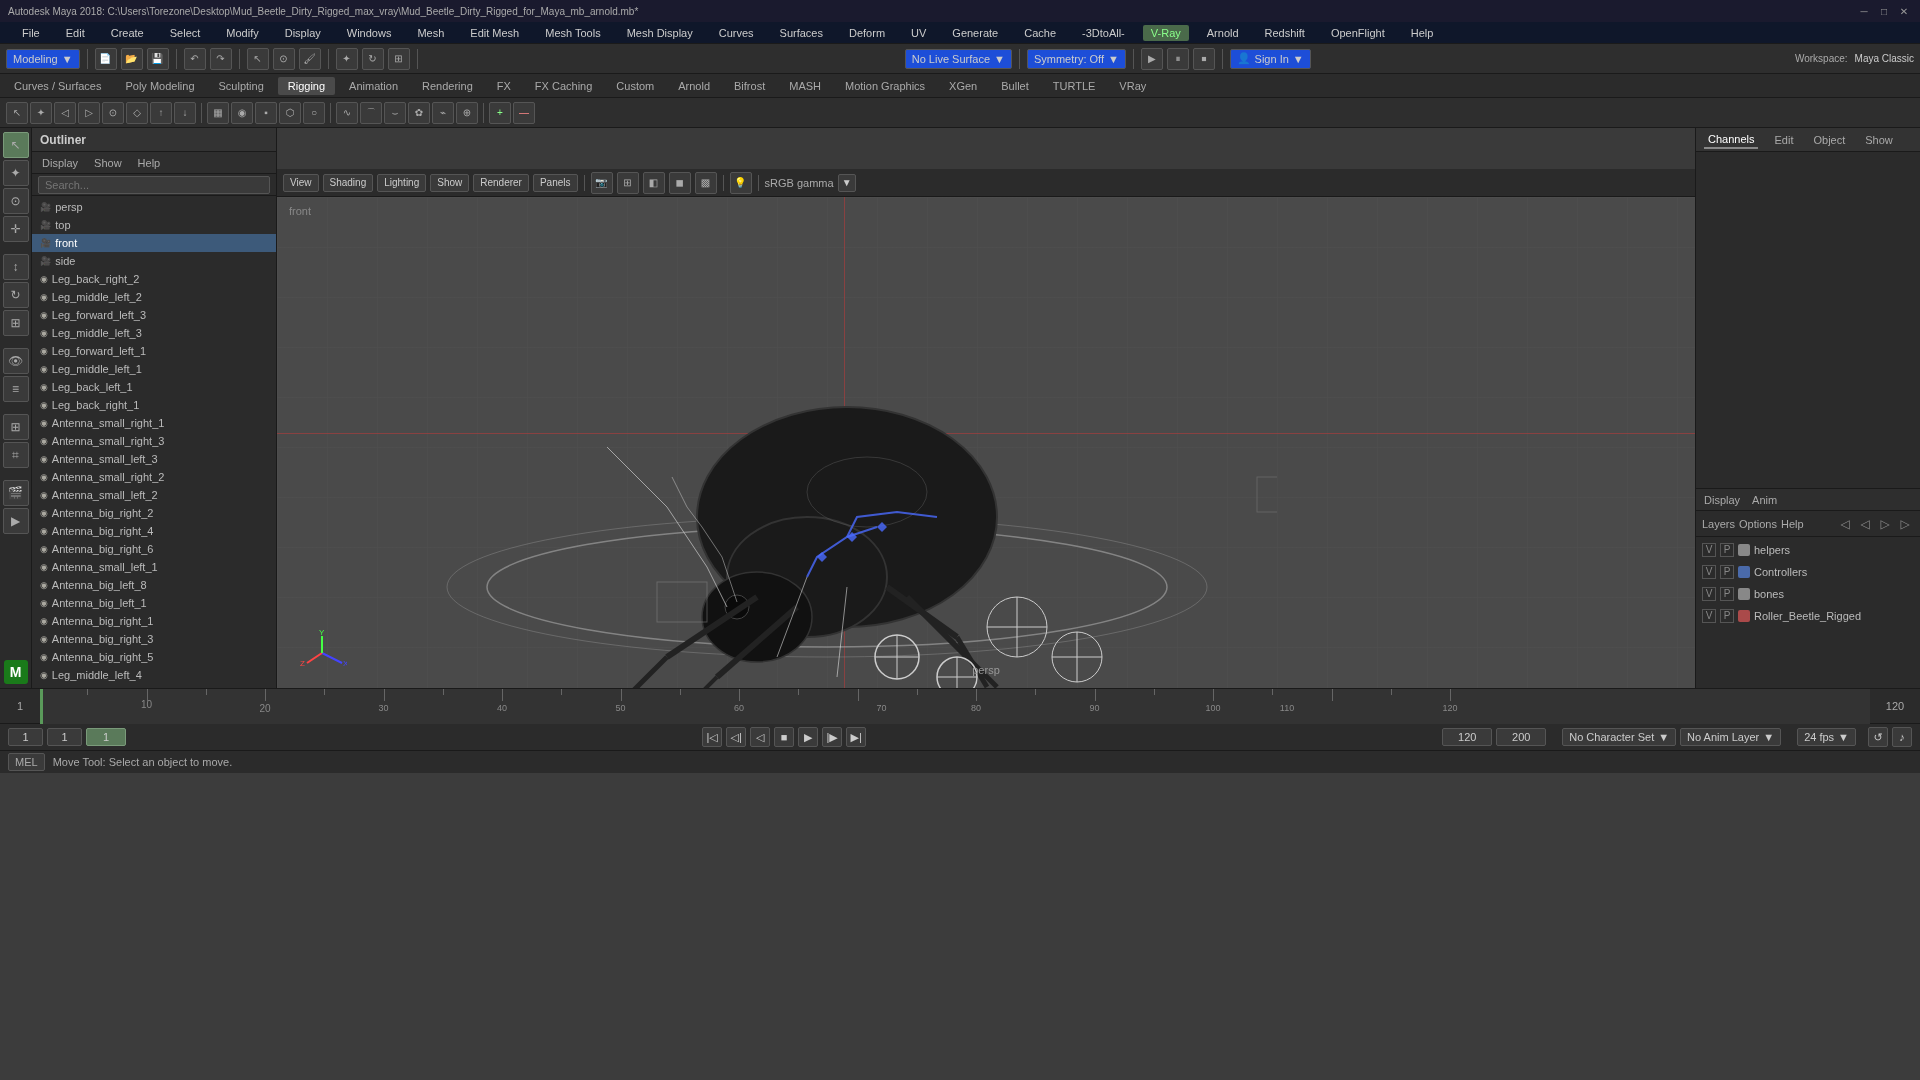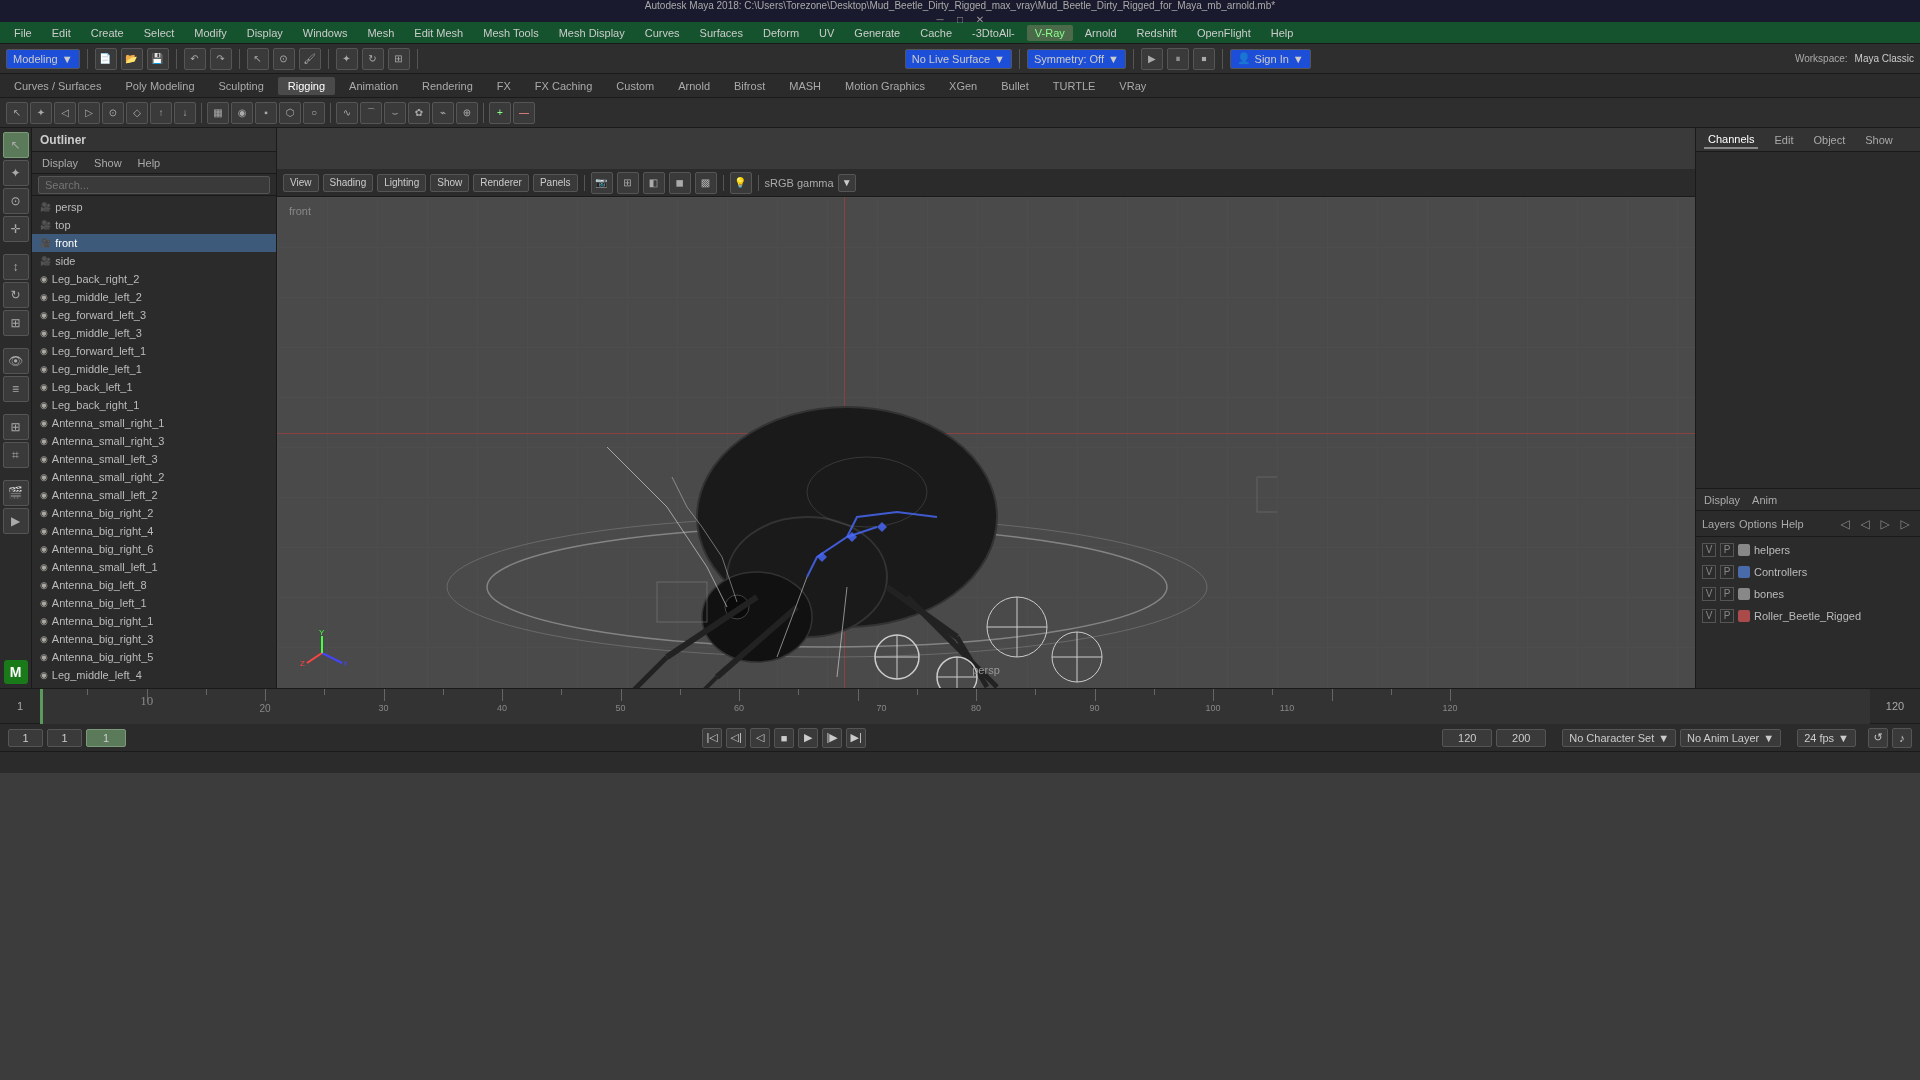--- a/index.html
+++ b/index.html
@@ -17,38 +17,37 @@
     #title-bar {
       width: 100%;
       height: 22px;
       background: #1a1a2e;
       display: flex;
       align-items: center;
       justify-content: space-between;
       padding: 0 8px;
       color: #bbb;
       font-size: 11px;
-      flex-direction: column;
     }
     #title-bar .win-controls { display: flex; gap: 4px; }
     #title-bar .win-btn {
       width: 16px; height: 16px;
       display: flex; align-items: center; justify-content: center;
       font-size: 10px; cursor: pointer; color: #999;
     }
 
     
     #menu-bar {
       width: 100%;
       height: 22px;
-      background: #14532d;
-      display: flex;
-      align-items: center;
-      padding: 0 6px;
-      gap: 4px;
+      background: #0f172a;
+      display: flex;
+      align-items: center;
+      padding: 0 14px;
+      gap: 10px;
       border-bottom: 1px solid #1a1a1a;
     }
     .menu-item {
       padding: 2px 8px;
       cursor: pointer;
       font-size: 11px;
       color: #ccc;
       border-radius: 2px;
     }
 
@@ -935,21 +934,21 @@
 
 </div>
 
 <div id="timeline-area">
   <div style="width:40px; display:flex; align-items:center; justify-content:center; color:#aaa; font-size:11px; padding:0 4px;">1</div>
   <div id="timeline-ruler" style="position:relative; height:35px; flex:1; background:#333; overflow:hidden;">
 
     <div style="position:absolute; height:100%; width:3px; background:#5a9a5a; left:0; top:0; z-index:10;"></div>
   <div style="position: absolute; left: 47.395px; top: 0px; width: 1px; height: 6px; background: rgb(102, 102, 102);"></div>
       <div style="position: absolute; left: 106.639px; top: 0px; width: 1px; height: 12px; background: rgb(102, 102, 102);"></div>
-      <div style="position: absolute; left: 106.639px; top: 4px; font-size: 13px; color: rgb(136, 136, 136); transform: translateX(-50%); font-family: Liberation Serif, serif;">10</div>
+      <div style="position: absolute; left: 106.639px; top: 10px; font-size: 10px; color: rgb(136, 136, 136); transform: translateX(-50%);">10</div>
       <div style="position: absolute; left: 165.882px; top: 0px; width: 1px; height: 6px; background: rgb(102, 102, 102);"></div>
       <div style="position: absolute; left: 225.126px; top: 0px; width: 1px; height: 12px; background: rgb(102, 102, 102);"></div>
       <div style="position: absolute; left: 225.126px; top: 14px; font-size: 10px; color: rgb(136, 136, 136); transform: translateX(-50%);">20</div>
       <div style="position: absolute; left: 284.37px; top: 0px; width: 1px; height: 6px; background: rgb(102, 102, 102);"></div>
       <div style="position: absolute; left: 343.613px; top: 0px; width: 1px; height: 12px; background: rgb(102, 102, 102);"></div>
       <div style="position: absolute; left: 343.613px; top: 14px; font-size: 9px; color: rgb(136, 136, 136); transform: translateX(-50%);">30</div>
       <div style="position: absolute; left: 402.857px; top: 0px; width: 1px; height: 6px; background: rgb(102, 102, 102);"></div>
       <div style="position: absolute; left: 462.101px; top: 0px; width: 1px; height: 12px; background: rgb(102, 102, 102);"></div>
       <div style="position: absolute; left: 462.101px; top: 14px; font-size: 9px; color: rgb(136, 136, 136); transform: translateX(-50%);">40</div>
       <div style="position: absolute; left: 521.345px; top: 0px; width: 1px; height: 6px; background: rgb(102, 102, 102);"></div>
@@ -1012,13 +1011,17 @@
     <div style="width:8px;"></div>
     <div class="pb-dropdown">
       <span>24 fps</span>
       <span>▼</span>
     </div>
     <div style="width:4px;"></div>
     <div class="pb-btn">↺</div>
     <div class="pb-btn">♪</div>
   </div>
 
+  <div id="status-bar">
+    <div class="status-mel">MEL</div>
+    <span class="status-text">Move Tool: Select an object to move.</span>
+  </div>
 </div>
 
 </body></html>

